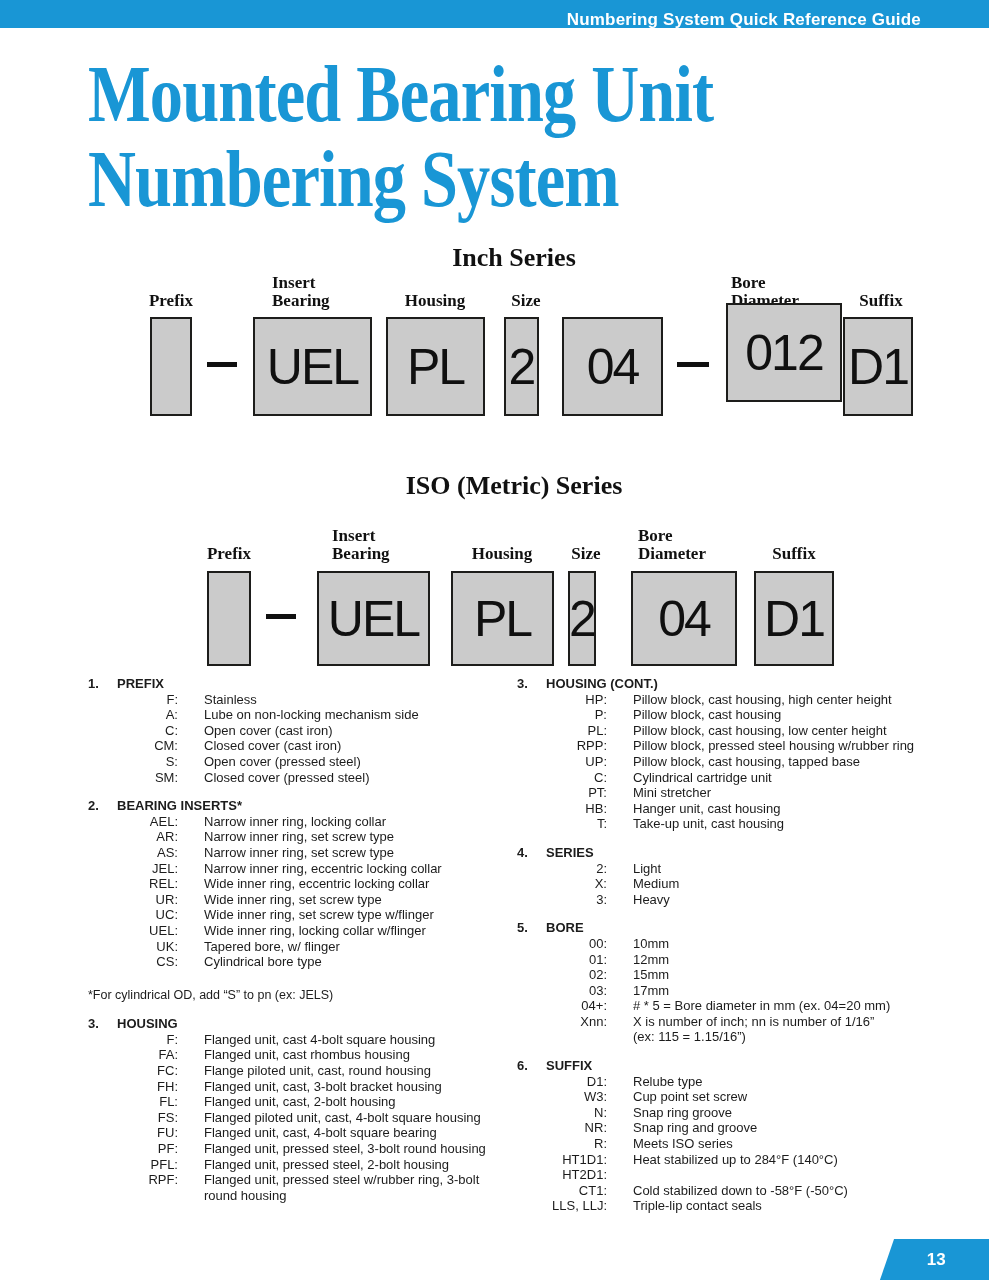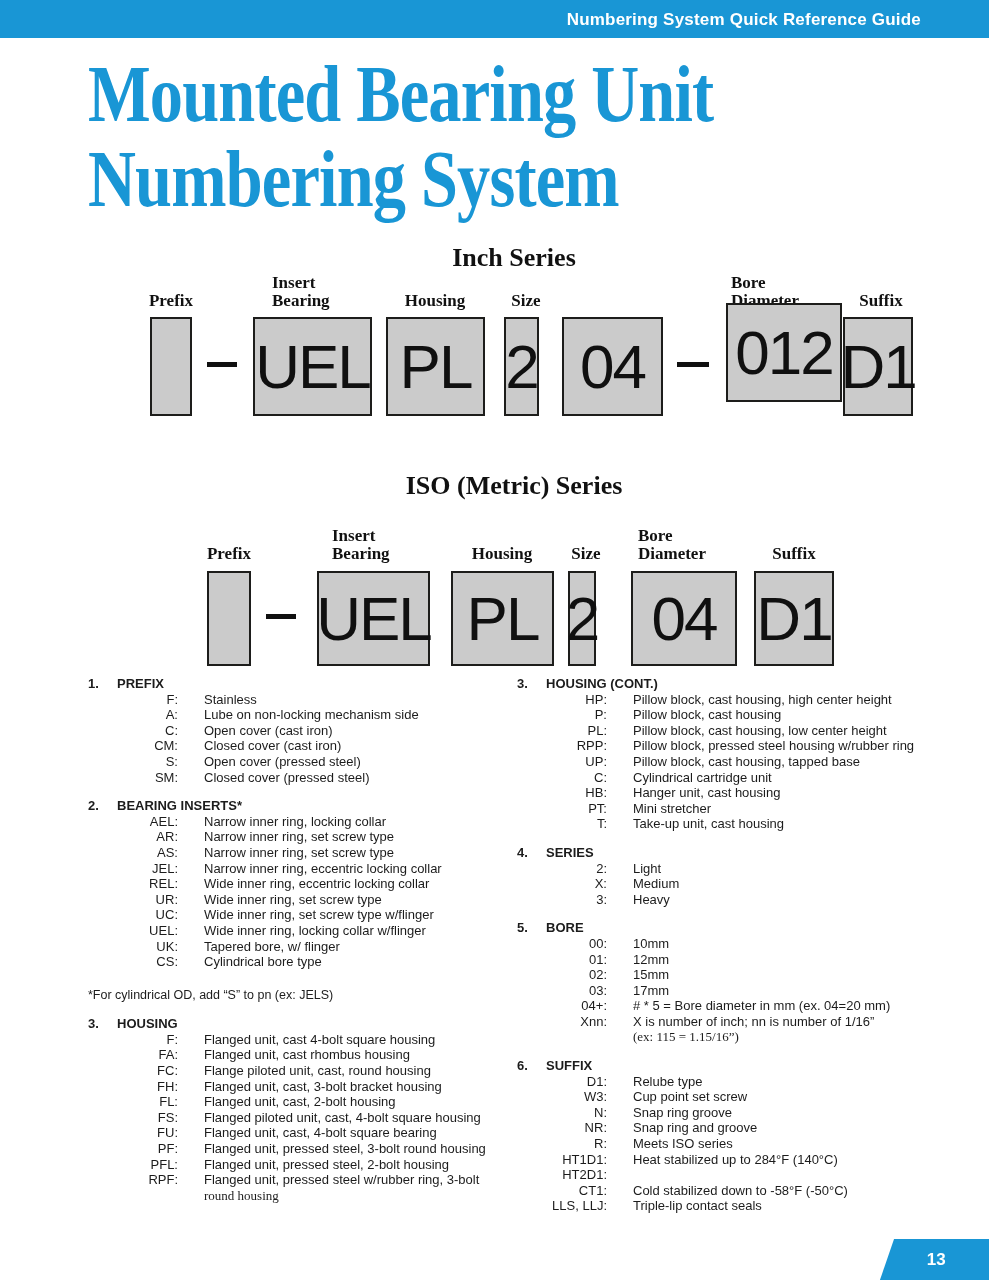--- a/index.html
+++ b/index.html
@@ -1,51 +1,51 @@
 <!DOCTYPE html>
 <html><head>
 <meta charset="utf-8">
 <style>
   html,body{margin:0;padding:0;background:#ffffff;}
   #page{position:relative;width:989px;height:1280px;overflow:hidden;background:#ffffff;
         font-family:"Liberation Sans",sans-serif;color:#1c1c1c;}
 
   
-  .topbar{position:absolute;top:0;left:0;width:989px;height:38px;background:#1996d5;}
+  .topbar{position:absolute;top:0;left:0;width:989px;height:28px;background:#1996d5;}
   .topbar-title{position:absolute;top:0;right:68px;line-height:40px;color:#ffffff;
         font-weight:700;font-size:17px;letter-spacing:.2px;}
 
   
   .page-title{position:absolute;left:88px;top:52px;color:#1996d5;
         font-family:"Liberation Serif",serif;font-weight:700;font-size:80px;line-height:85px;
         letter-spacing:-1px;transform:scaleX(.83);transform-origin:left top;white-space:nowrap;}
 
   
   .series-heading{position:absolute;left:20px;width:988px;text-align:center;
         font-family:"Liberation Serif",serif;font-weight:700;font-size:26px;color:#111;}
   .dlabel{position:absolute;height:44px;display:flex;align-items:flex-end;justify-content:center;
         text-align:left;font-family:"Liberation Serif",serif;font-weight:700;
         font-size:17px;line-height:18px;color:#111;}
   .gbox{position:absolute;box-sizing:border-box;background:#cbcbcb;border:2px solid #1d1d1b;
         display:flex;align-items:center;justify-content:center;
-        font-size:62px;letter-spacing:-2px;color:#101010;}
+        font-size:50px;letter-spacing:-2px;color:#101010;}
   .dash{position:absolute;height:5px;background:#101010;}
 
   
   .col{position:absolute;top:676px;font-size:13px;line-height:15.6px;}
   .col-left{left:88px;width:424px;}
   .col-right{left:517px;width:446px;}
   .section{margin-top:13px;}
   .section:first-child{margin-top:0;}
   .sec-head{display:flex;font-weight:700;}
   .sec-head .num{width:29px;flex:none;}
   .entry{display:flex;}
   .entry .key{width:90px;flex:none;text-align:right;}
   .entry .desc{margin-left:26px;flex:1;}
-  .entry .desc .d2{display:block;font-family:Liberation Serif, serif;}
+  .entry .desc .d2{display:block;}
   .footnote{font-size:12.5px;margin:18px 0 3px 0;}
 
   
   .page-tab{position:absolute;right:-22px;bottom:0;width:124px;height:41px;background:#1996d5;
         transform:skewX(-19deg);display:flex;align-items:center;justify-content:center;}
   .page-tab span{transform:skewX(19deg);display:block;color:#ffffff;font-weight:700;
         font-size:17px;padding-right:26px;}
 </style>
 </head>
 <body>
@@ -294,27 +294,27 @@
             <span class="key">UP:</span>
             <span class="desc"><span>Pillow block, cast housing, tapped base</span><span class="d2"></span></span>
           </div>
 
           <div class="entry">
             <span class="key">C:</span>
             <span class="desc"><span>Cylindrical cartridge unit</span><span class="d2"></span></span>
           </div>
 
           <div class="entry">
+            <span class="key">PT:</span>
+            <span class="desc"><span>Mini stretcher</span><span class="d2"></span></span>
+          </div>
+
+          <div class="entry">
             <span class="key">HB:</span>
             <span class="desc"><span>Hanger unit, cast housing</span><span class="d2"></span></span>
-          </div>
-
-          <div class="entry">
-            <span class="key">PT:</span>
-            <span class="desc"><span>Mini stretcher</span><span class="d2"></span></span>
           </div>
 
           <div class="entry">
             <span class="key">T:</span>
             <span class="desc"><span>Take-up unit, cast housing</span><span class="d2"></span></span>
           </div>
         </div>
     </div>
 
     <div class="section">

